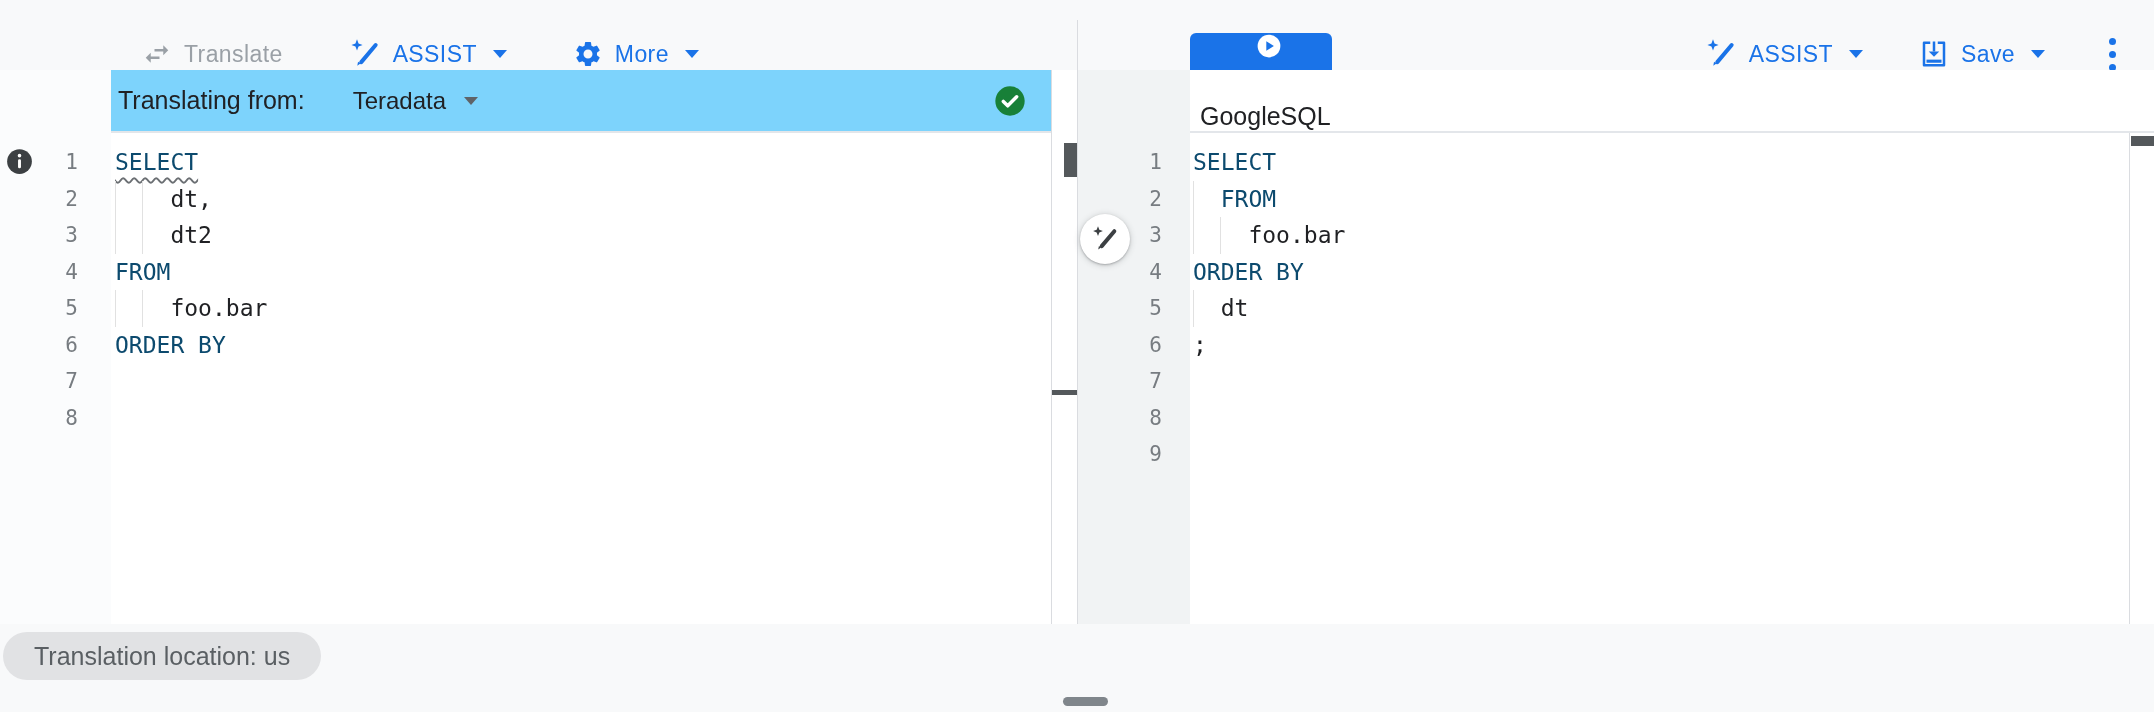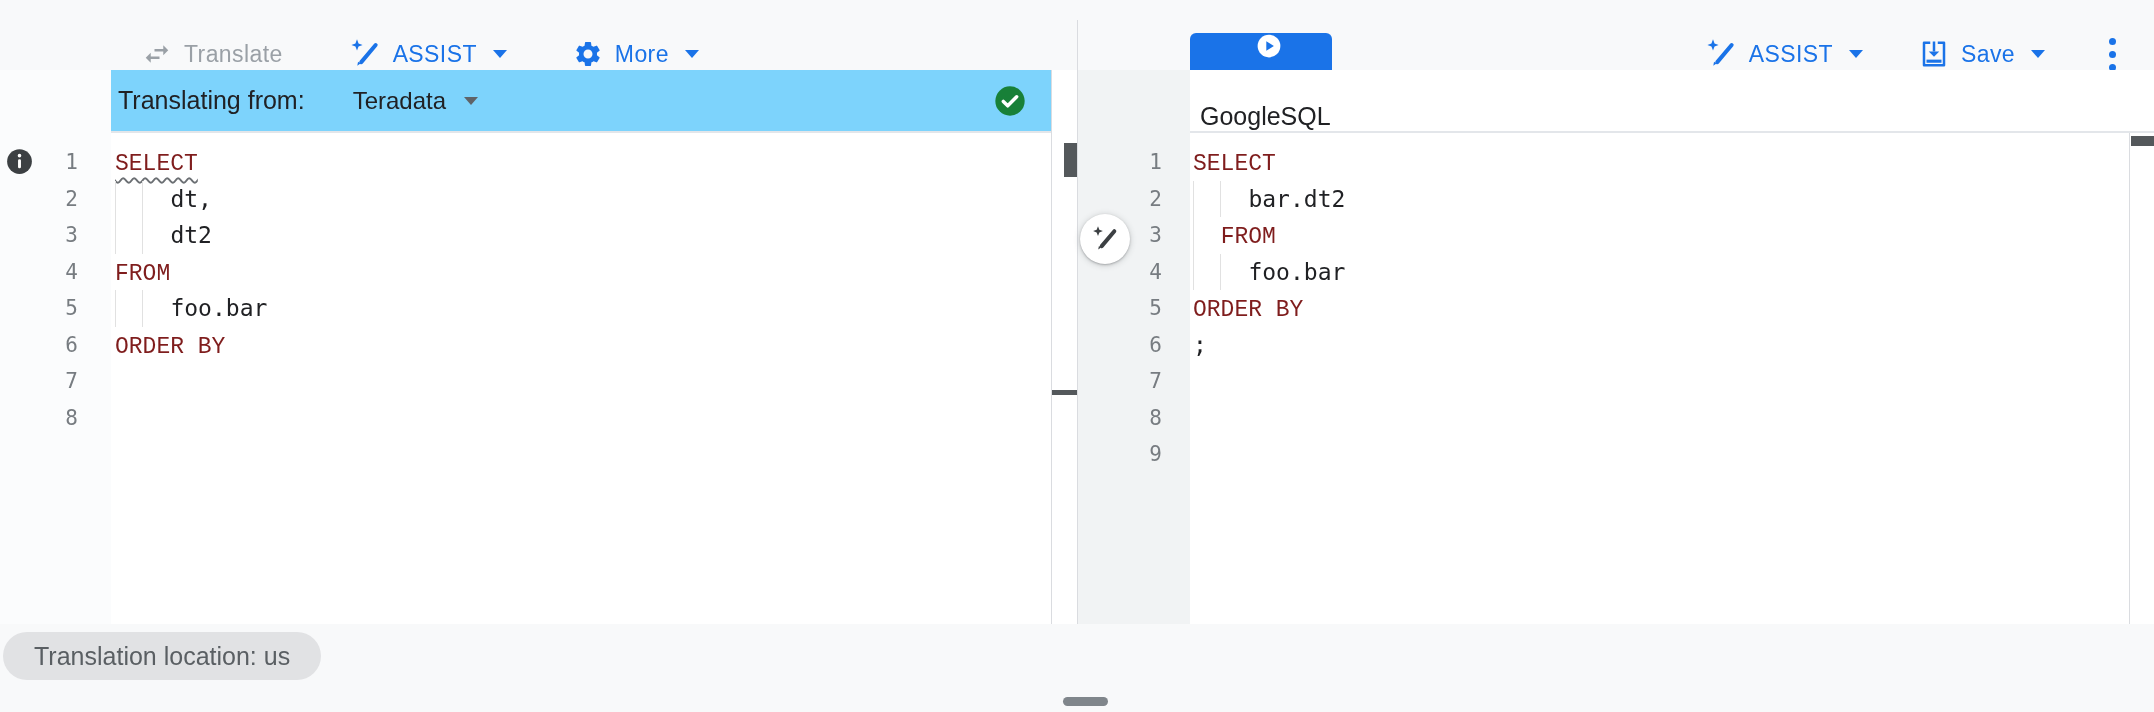--- a/index.html
+++ b/index.html
@@ -92,21 +92,21 @@
     background: #fff; padding: 11px 0 0 4px; cursor: text;
   }
   .right-code {
     position: absolute; left: 1190px; top: 63px; width: 939px; height: 491px;
     background: #fff; padding: 11px 0 0 3px; cursor: text;
   }
   .cl {
     height: 36.5px; line-height: 36.5px; white-space: pre;
     font-family: "DejaVu Sans Mono", monospace; font-size: 23px; color: #202124;
   }
-  .cl .kw { color: #7f1d1d; font-family: Liberation Mono, monospace; }
+  .cl .kw { color: #0c4a6e; }
   .cl .sq {
     text-decoration-line: underline; text-decoration-style: wavy;
     text-decoration-color: #6b6f73; text-decoration-thickness: 1.5px; text-underline-offset: 7px;
   }
   .cl .ws { display: inline-block; height: 36.5px; vertical-align: top; }
   .cl .ws.g2 {
     background-image: linear-gradient(#e1e1e1,#e1e1e1), linear-gradient(#e1e1e1,#e1e1e1);
     background-repeat: no-repeat; background-size: 1px 100%, 1px 100%;
     background-position: 0 0, 27px 0;
   }
@@ -288,24 +288,24 @@
           <div class="ln">9</div>
         </div>
     </div>
 
     <div class="right-header">
       <span>GoogleSQL</span>
     </div>
 
     <div class="right-code">
         <div class="cl"><span class="kw">SELECT</span></div>
-        <div class="cl"><span class="ws g2">    </span><span>bar.dt2</span></div>
         <div class="cl"><span class="ws g1">  </span><span class="kw">FROM</span></div>
         <div class="cl"><span class="ws g2">    </span><span>foo.bar</span></div>
         <div class="cl"><span class="kw">ORDER BY</span></div>
+        <div class="cl"><span class="ws g1">  </span><span>dt</span></div>
         <div class="cl"><span>;</span></div>
         <div class="cl"></div>
       </div>
 
     <div class="right-scrollbar">
       <div class="vthumb-right"></div>
     </div>
 
     <button class="magic-btn">
       <svg class="icon" width="28" height="28" viewBox="0 0 24 24">

